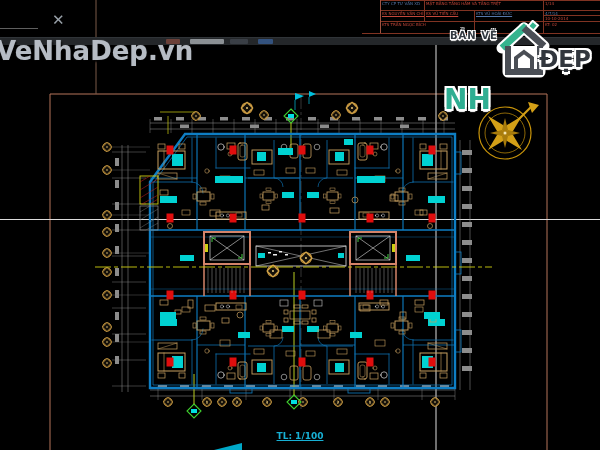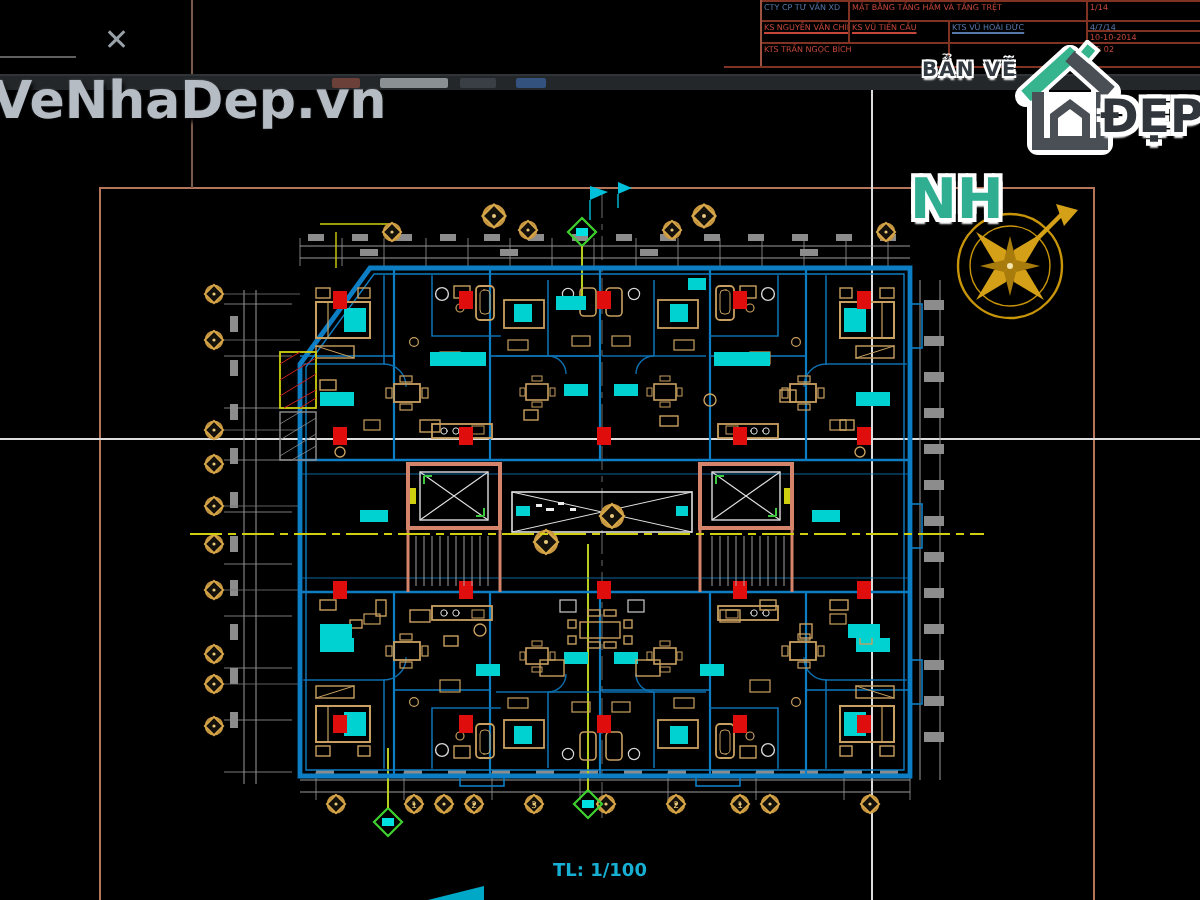--- a/index.html
+++ b/index.html
@@ -17,34 +17,34 @@
              text-shadow:1px 2px 2px rgba(0,0,0,.95), 0 0 1px #70767c; white-space:nowrap;}
   
   .tb{left:362px;top:0;width:238px;height:33px;}
   .tcell{position:absolute;overflow:hidden;white-space:nowrap;font-size:4px;line-height:1.1;
          border-left:1px solid rgba(150,60,40,.85);border-top:1px solid rgba(150,60,40,.85);
          padding:1px 1px 0 1px;box-sizing:border-box;}
   .tred{color:#c4473a;} .tblue{color:#5577aa;} .tu{text-decoration:underline;}
   .tbbot{position:absolute;left:0;top:33px;width:238px;height:1px;background:rgba(150,60,40,.85);}
   .tbwhite{position:absolute;left:18px;top:0;width:1px;height:33px;background:#cfd4d8;}
   
-  .logo{left:447px;top:20px;width:154px;height:64px;text-align:right;}
+  .logo{left:436px;top:20px;width:154px;height:64px;text-align:right;}
   .logo .t1{position:absolute;left:14px;top:10px;font-size:10px;font-weight:800;color:#333a42;letter-spacing:1px;
      text-shadow:-1px -1px 0 #fff,1px -1px 0 #fff,-1px 1px 0 #fff,1px 1px 0 #fff,0 2px 1px #fff;}
   .logo .t2{position:absolute;left:8px;top:18px;font-size:28px;font-weight:800;color:#2fae92;
      text-shadow:-2px -2px 0 #fff,2px -2px 0 #fff,-2px 2px 0 #fff,2px 2px 0 #fff,0 3px 1px #fff;margin-top:45px;}
   .logo .t3{position:absolute;left:103px;top:26px;font-size:23px;font-weight:800;color:#31363d;
      text-shadow:-2px -2px 0 #fff,2px -2px 0 #fff,-2px 2px 0 #fff,2px 2px 0 #fff,0 3px 1px #fff;}
   
   .ptitle{left:140px;top:417px;width:320px;text-align:center;color:#17b0d4;font-weight:700;
           font-size:10px;}
   .ptitle span{text-decoration:underline;}
   .pscale{left:140px;top:431px;width:320px;text-align:center;color:#17b0d4;font-weight:700;
           font-size:9px;}
-  .pscale span{margin-top:12px;}
+  .pscale span{text-decoration:underline;margin-top:12px;}
 </style>
 </head>
 <body>
 
 <div id="screen">
 
 <svg width="600" height="450" viewBox="0 0 600 450">
   <defs>
     <g id="bub">
       <circle r="4.2" fill="none" stroke="#c9973f" stroke-width="1"></circle>

